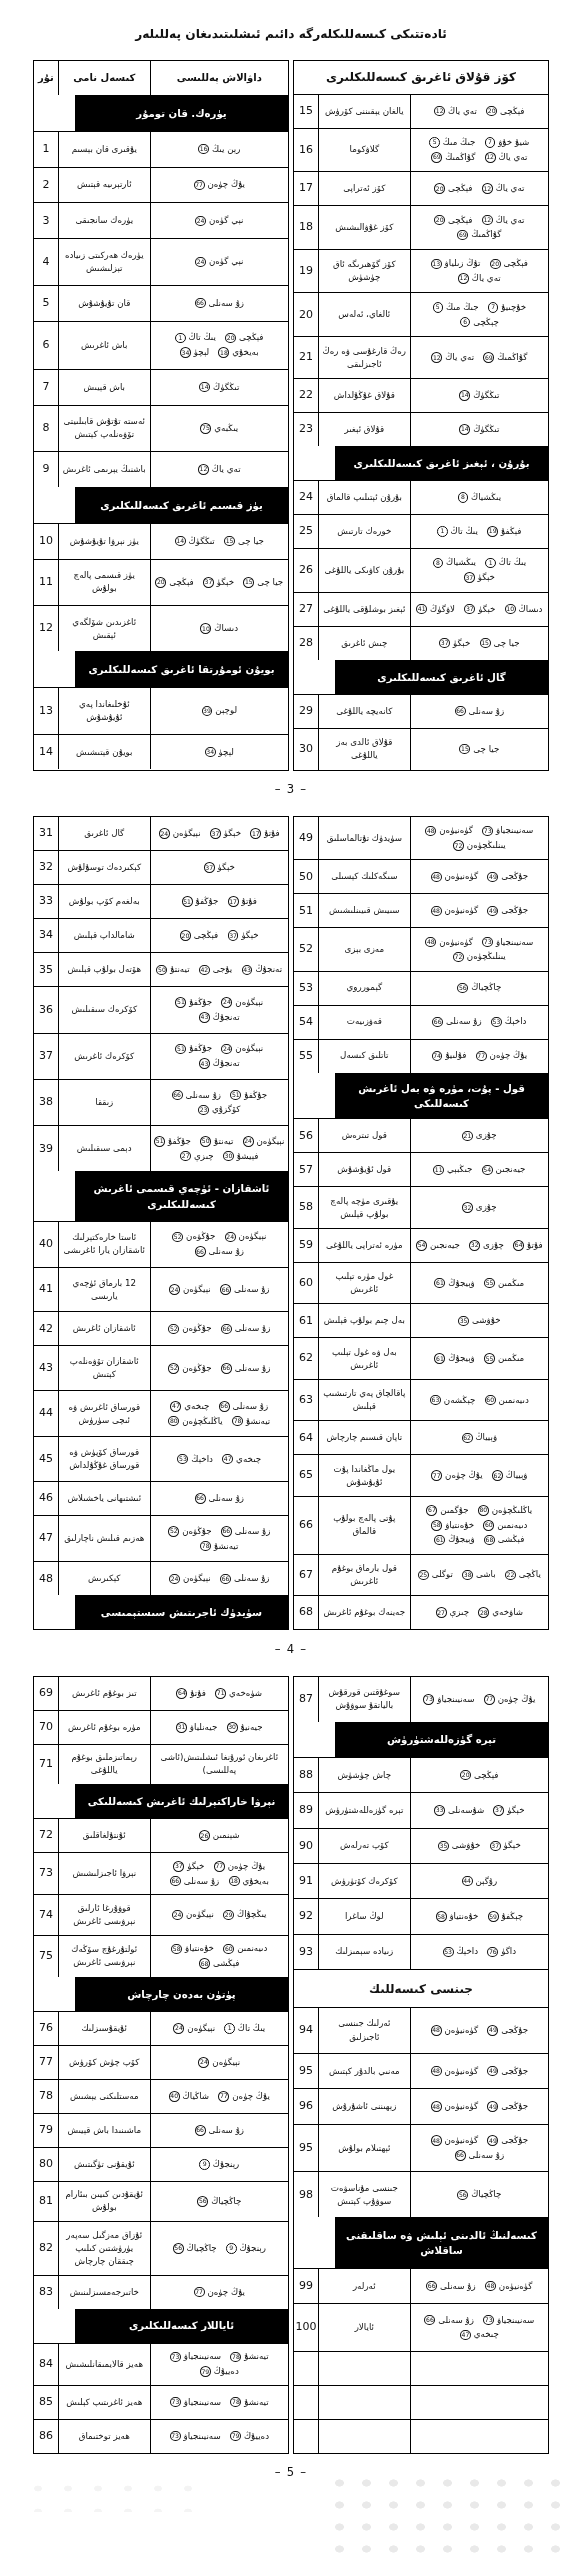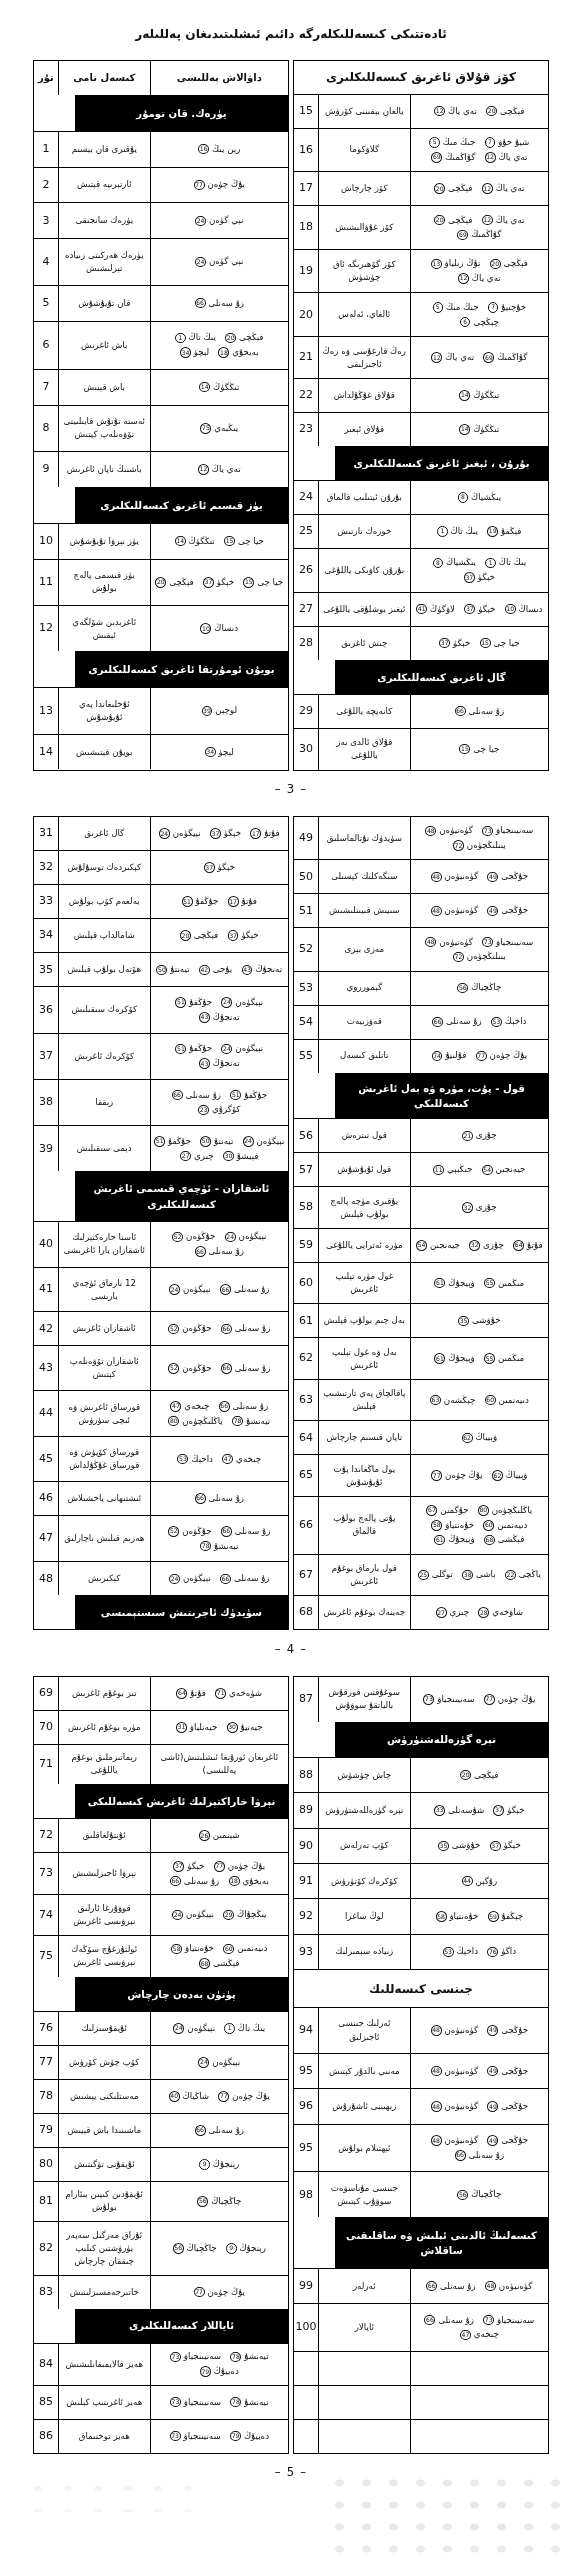--- a/index.html
+++ b/index.html
@@ -262,21 +262,21 @@
             <span class="ptwrap">
               <span class="pt">
                 <span>يىڭبەي</span>
                 <span class="circ">75</span>
               </span>
             </span>
           </div>
         </div>
         <div class="trow">
           <div class="cell num">9</div>
-          <div class="cell name">باشنىڭ تاپان ئاغرىش</div>
+          <div class="cell name">باشنىڭ يېرىمى ئاغرىش</div>
           <div class="cell pts">
             <span class="ptwrap">
               <span class="pt">
                 <span>تەي ياڭ</span>
                 <span class="circ">12</span>
               </span>
             </span>
           </div>
         </div>
         <div class="trow section">
@@ -397,21 +397,21 @@
               </span>
               <span class="pt">
                 <span>گۇاڭمىڭ</span>
                 <span class="circ">69</span>
               </span>
             </span>
           </div>
         </div>
         <div class="trow">
           <div class="cell num">17</div>
-          <div class="cell name">كۆز چارچاش</div>
+          <div class="cell name">كۆز ئەتراپى</div>
           <div class="cell pts">
             <span class="ptwrap">
               <span class="pt">
                 <span>تەي ياڭ</span>
                 <span class="circ">12</span>
               </span>
               <span class="pt">
                 <span>فېڭچى</span>
                 <span class="circ">20</span>
               </span>

